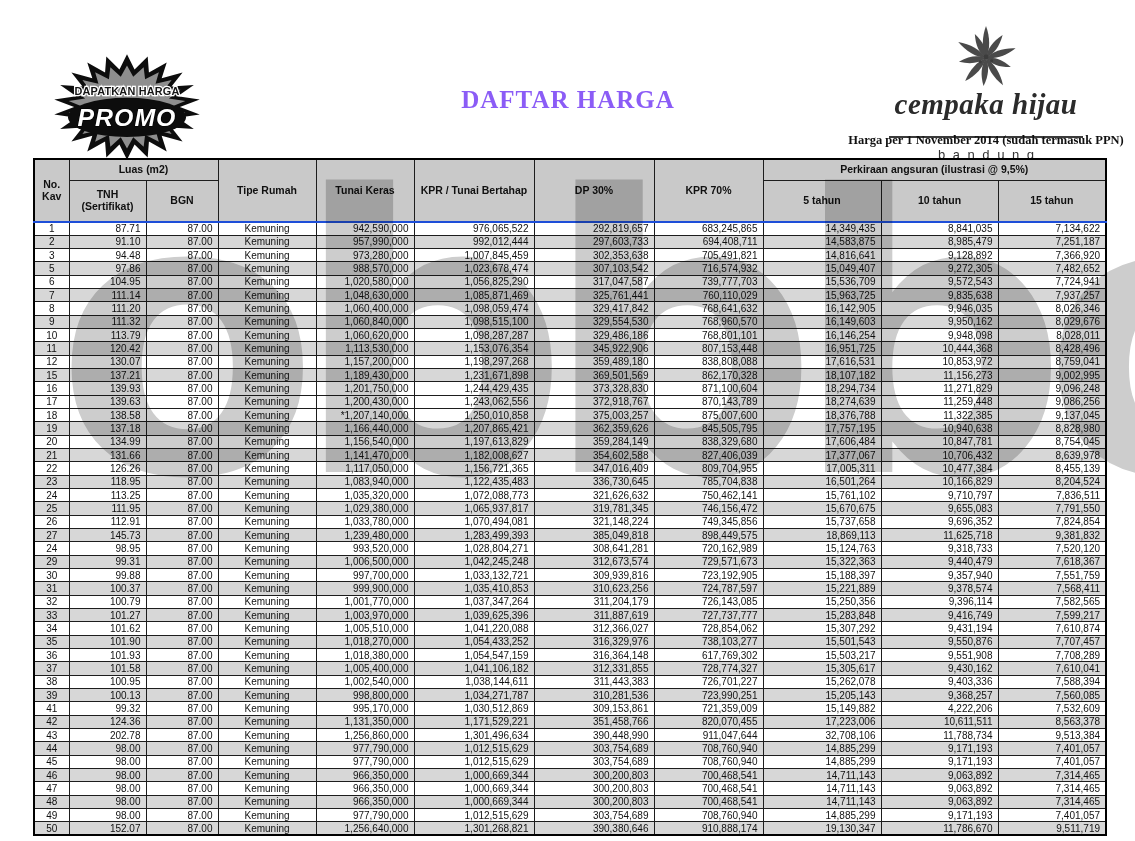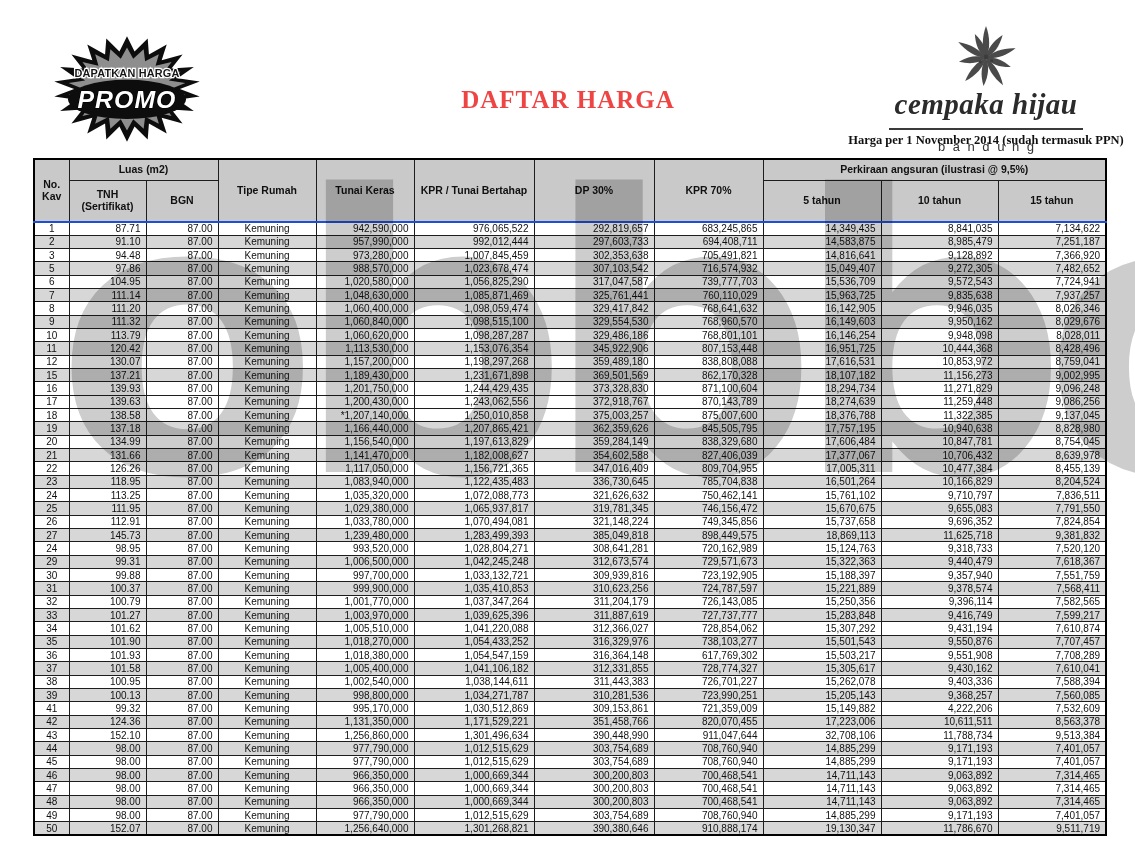--- a/index.html
+++ b/index.html
@@ -3,43 +3,43 @@
 <meta charset="utf-8">
 <style>
   * { margin:0; padding:0; box-sizing:border-box; }
   html,body { background:#e8e8e8; }
   .page {
     position:relative; width:1135px; height:841px; background:#ffffff;
     overflow:hidden; font-family:"Liberation Sans", sans-serif; color:#101010;
   }
 
   
-  .badge-wrap { position:absolute; left:52px; top:34px; width:150px; height:110px; }
+  .badge-wrap { position:absolute; left:52px; top:52px; width:150px; height:110px; }
   .badge-line1 {
     font-family:"Liberation Sans", sans-serif; font-weight:bold; font-size:10.5px;
     fill:#151515; stroke:#ffffff; stroke-width:2.4px; paint-order:stroke; letter-spacing:.2px;
   }
   .badge-line2 {
     font-family:"Liberation Sans", sans-serif; font-weight:bold; font-style:italic;
     font-size:24px; fill:#ffffff; stroke:#000000; stroke-width:1.2px; paint-order:stroke;
     letter-spacing:1px;
   }
 
   .page-title {
     position:absolute; left:398px; top:86px; width:340px; text-align:center;
     font-family:"Liberation Serif", serif; font-weight:bold; font-size:25px;
-    letter-spacing:1px; color:#ef4444;
+    letter-spacing:1px; color:#8b5cf6;
   }
 
   .brand { position:absolute; left:852px; top:24px; width:268px; text-align:center; }
   .brand-flower { display:block; margin:0 auto; }
   .brand-name {
     display:inline-block; font-family:"Liberation Serif", serif; font-weight:bold; font-style:italic;
     font-size:29px; color:#2b2b2b; letter-spacing:.5px;
-    border-bottom:2.5px solid #3a3a3a; padding:0 6px 9px 6px; line-height:1;
+    border-bottom:2.5px solid #3a3a3a; padding:0 6px 17px 6px; line-height:1;
   }
   .brand-city {
     margin-top:10px; font-family:Liberation Mono, monospace; font-size:13px;
     color:#333; letter-spacing:7px; text-indent:7px;
   }
   .price-note {
     position:absolute; left:846px; top:133px; width:280px; text-align:center;
     font-family:"Liberation Serif", serif; font-weight:bold; font-size:12.5px; color:#111;
   }
 
@@ -639,21 +639,21 @@
           <td class="r">1,131,350,000</td>
           <td class="r">1,171,529,221</td>
           <td class="r">351,458,766</td>
           <td class="r">820,070,455</td>
           <td class="r">17,223,006</td>
           <td class="r">10,611,511</td>
           <td class="r">8,563,378</td>
         </tr>
         <tr>
           <td class="c">43</td>
-          <td class="r">152.10</td>
+          <td class="r">202.78</td>
           <td class="r">87.00</td>
           <td class="c">Kemuning</td>
           <td class="r">1,256,860,000</td>
           <td class="r">1,301,496,634</td>
           <td class="r">390,448,990</td>
           <td class="r">911,047,644</td>
           <td class="r">32,708,106</td>
           <td class="r">11,788,734</td>
           <td class="r">9,513,384</td>
         </tr>

